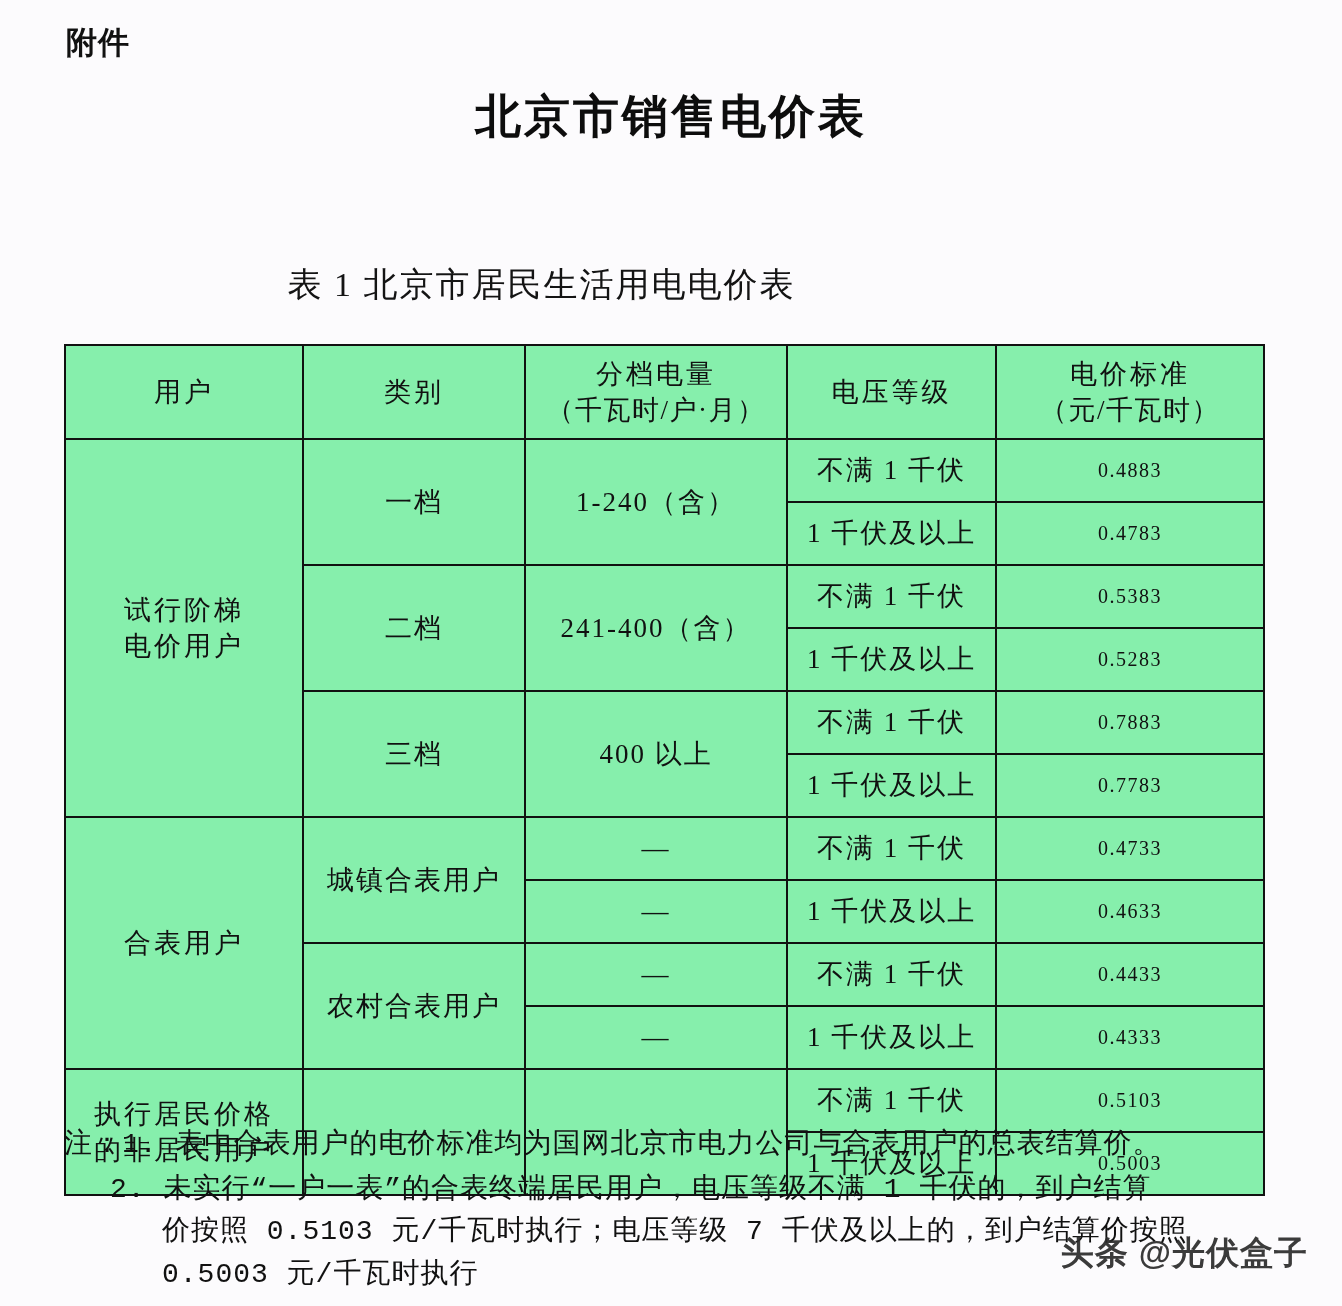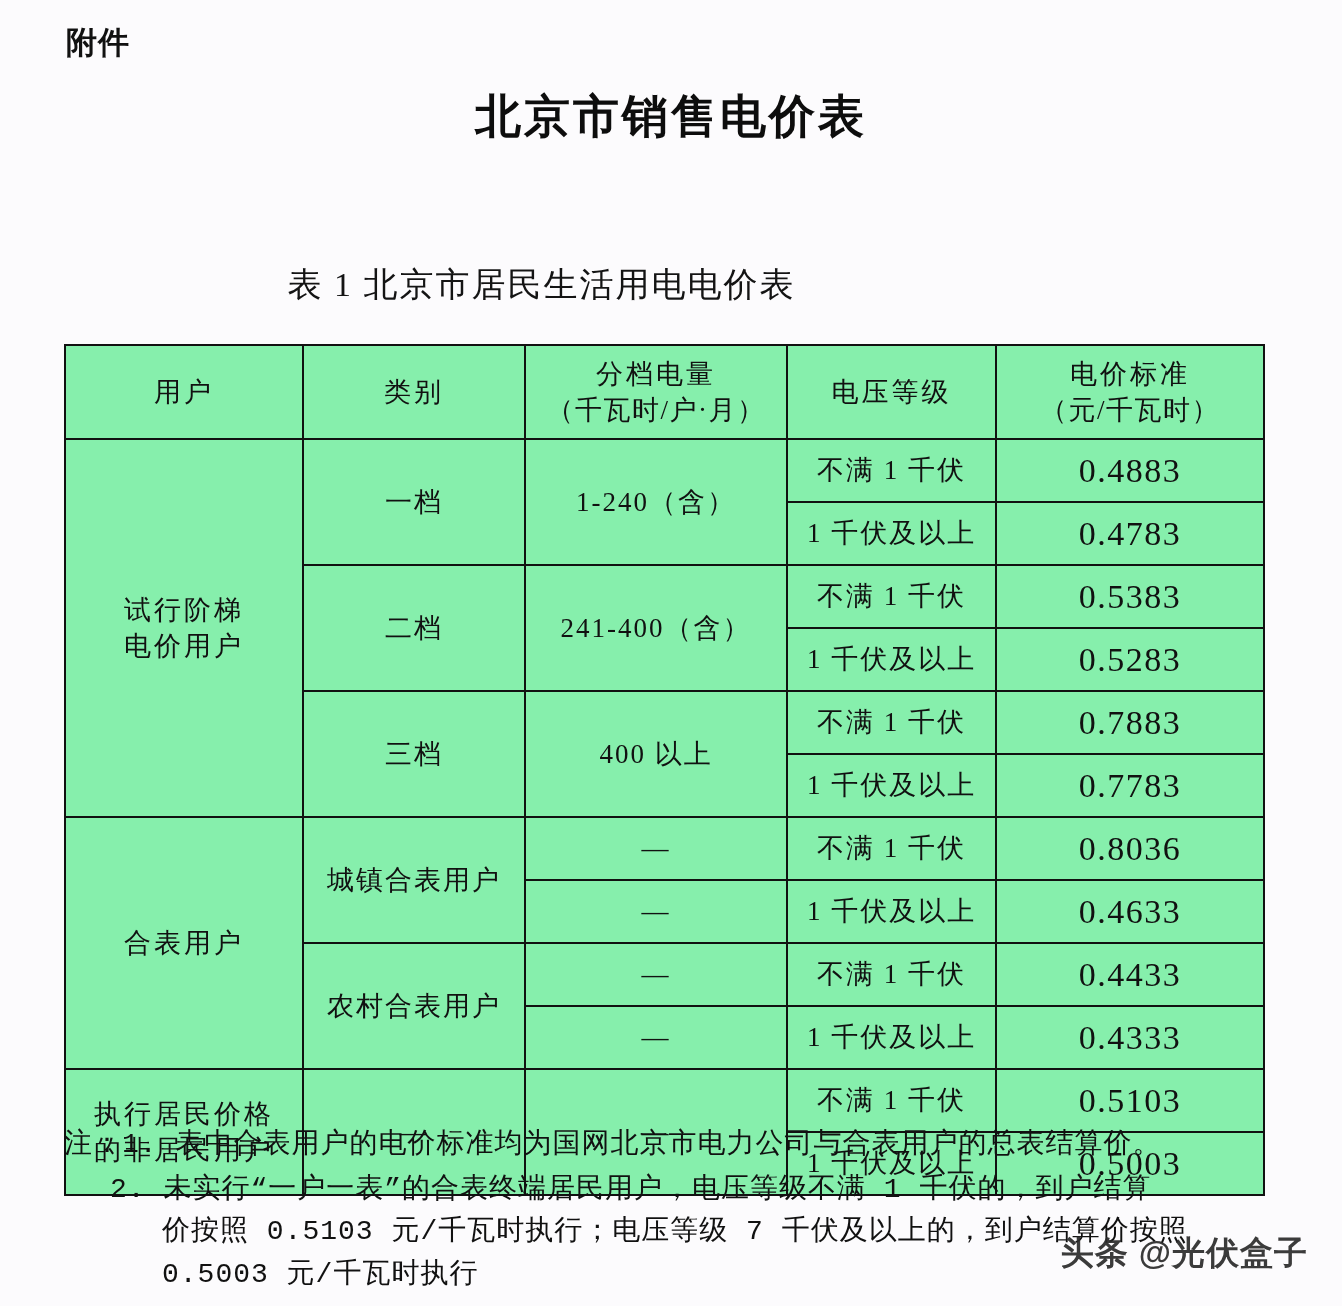--- a/index.html
+++ b/index.html
@@ -91,21 +91,21 @@
     letter-spacing: 3px;
   }
   table.price-table td.user-col {
     letter-spacing: 3px;
   }
   table.price-table td.data-row {
     height: 57px;
     border-radius: 28px;
   }
   table.price-table td.num {
-    font-size: 34px;
+    font-size: 20px;
     letter-spacing: 1.5px;
     margin-top: 8px;
   }
   table.price-table td.dash {
     font-size: 27px;
   }
   .hdr-sub {
     display: block;
     letter-spacing: 1.5px;
   }
@@ -221,21 +221,21 @@
         <tr>
           <td class="data-row">1 千伏及以上</td>
           <td class="data-row num">0.7783</td>
         </tr>
 
         <tr>
           <td class="user-col" rowspan="4">合表用户</td>
           <td rowspan="2">城镇合表用户</td>
           <td class="data-row dash">—</td>
           <td class="data-row">不满 1 千伏</td>
-          <td class="data-row num">0.8036</td>
+          <td class="data-row num">0.4733</td>
         </tr>
         <tr>
           <td class="data-row dash">—</td>
           <td class="data-row">1 千伏及以上</td>
           <td class="data-row num">0.4633</td>
         </tr>
         <tr>
           <td rowspan="2">农村合表用户</td>
           <td class="data-row dash">—</td>
           <td class="data-row">不满 1 千伏</td>

